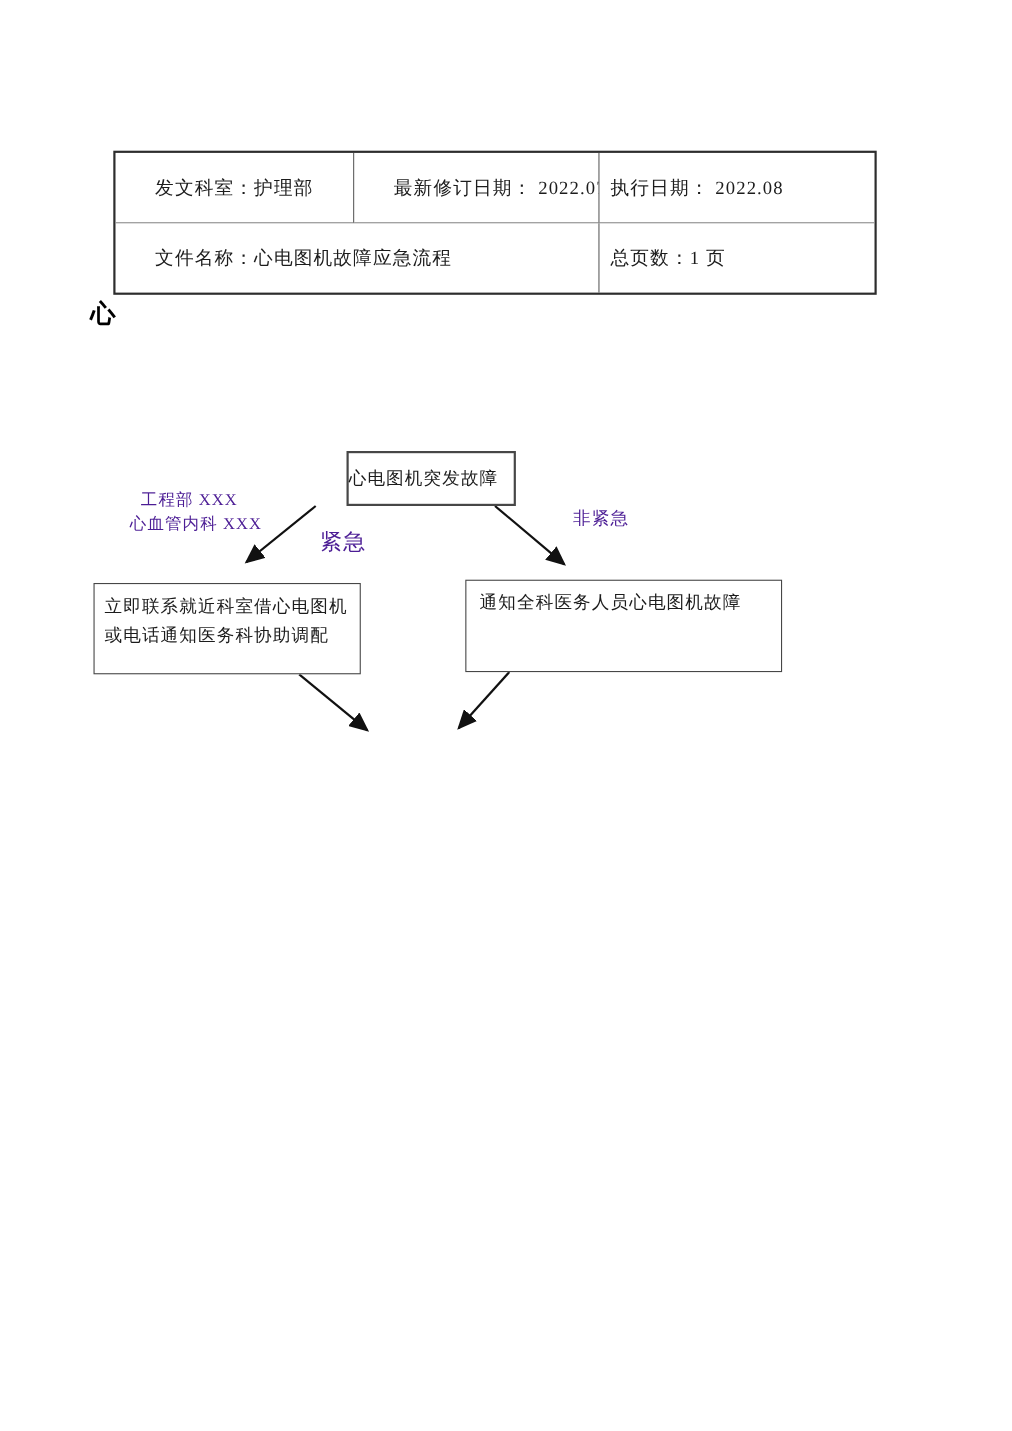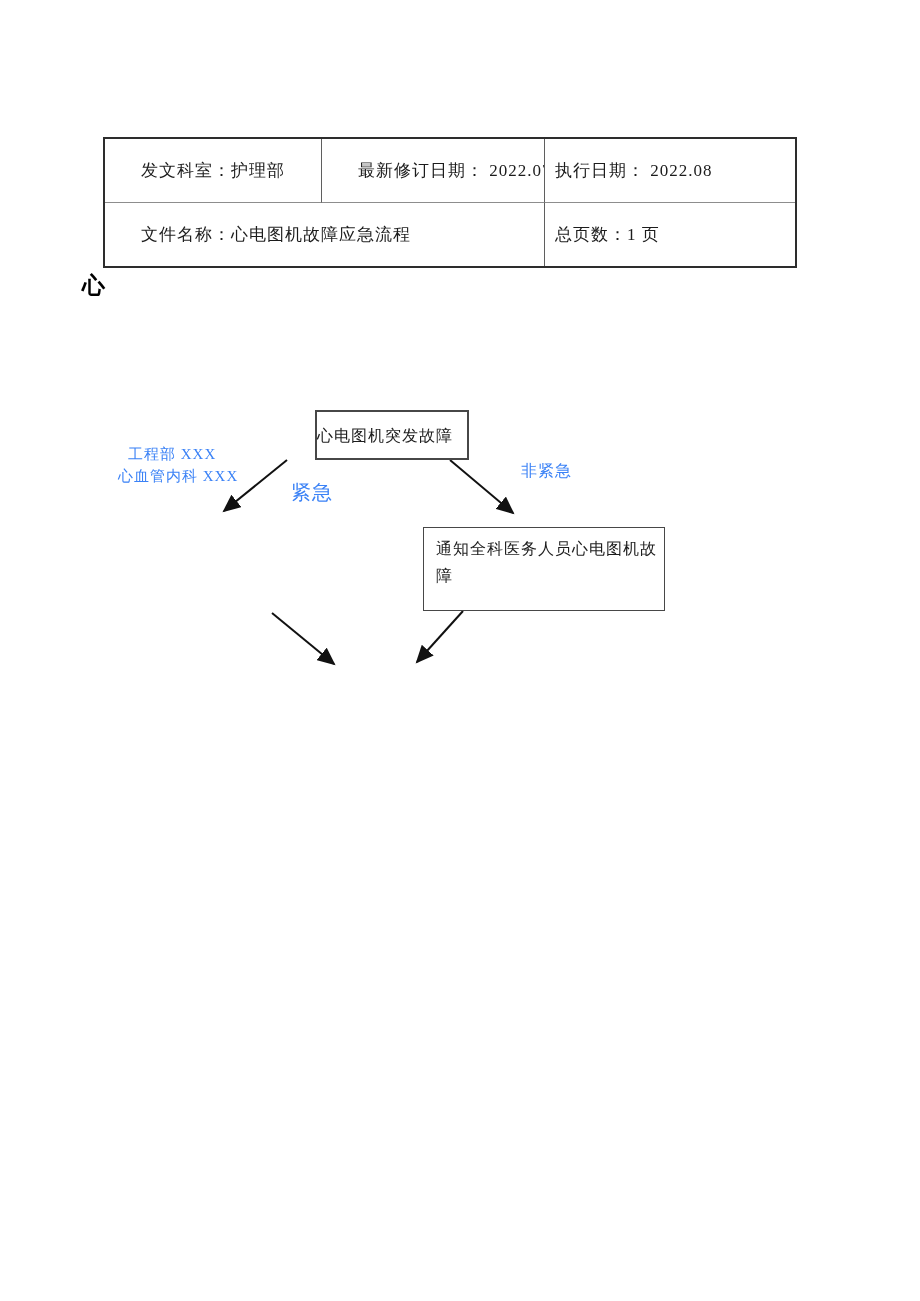--- a/index.html
+++ b/index.html
@@ -81,33 +81,33 @@
   .fc-box.start {
     left: 275px; top: 410px; width: 154px; height: 50px;
     border-width: 2px;
     display: flex; align-items: center; justify-content: flex-start; margin-left: 40px;
   }
   .fc-box.urgent-action {
     left: 85px; top: 530px; width: 243px; height: 83px;
     padding: 7px 6px 0 9px;
   }
   .fc-box.nonurgent-action {
-    left: 423px; top: 527px; width: 242px; height: 84px;
+    left: 423px; top: 527px; width: 288px; height: 84px;
     padding: 7px 4px 0 12px;
   }
   .fc-box.final {
     left: 260px; top: 671px; width: 232px; height: 48px;
     display: flex; align-items: center; justify-content: center;
   }
 
   .fc-label {
     position: absolute;
     font-size: 15px;
     letter-spacing: 1px;
-    color: #3b82f6;
+    color: #4c1d95;
     white-space: nowrap;
   }
   .lbl-contact1   { left: 128px; top: 445px; }
   .lbl-contact2   { left: 118px; top: 467px; }
   .lbl-urgent     { left: 291px; top: 479px; font-size: 20px; }
   .lbl-non-urgent { left: 521px; top: 461px; font-size: 16px; }
 </style>
 </head>
 <body>
 
@@ -134,20 +134,23 @@
       <line x1="287" y1="460" x2="224" y2="511" stroke="#111111" stroke-width="2" marker-end="url(#ah)"></line>
       <line x1="450" y1="460" x2="513" y2="513" stroke="#111111" stroke-width="2" marker-end="url(#ah)"></line>
       <line x1="272" y1="613" x2="334" y2="664" stroke="#111111" stroke-width="2" marker-end="url(#ah)"></line>
       <line x1="463" y1="611" x2="417" y2="662" stroke="#111111" stroke-width="2" marker-end="url(#ah)"></line>
     </svg>
 
     <div class="fc-box start">
       <span>心电图机突发故障</span>
     </div>
 
+    <div class="fc-box urgent-action">
+      <span>立即联系就近科室借心电图机或电话通知医务科协助调配</span>
+    </div>
 
     <div class="fc-box nonurgent-action">
       <span>通知全科医务人员心电图机故障</span>
     </div>
 
 
     <div class="fc-label lbl-contact1">工程部 XXX</div>
     <div class="fc-label lbl-contact2">心血管内科 XXX</div>
     <div class="fc-label lbl-urgent">紧急</div>
     <div class="fc-label lbl-non-urgent">非紧急</div>

